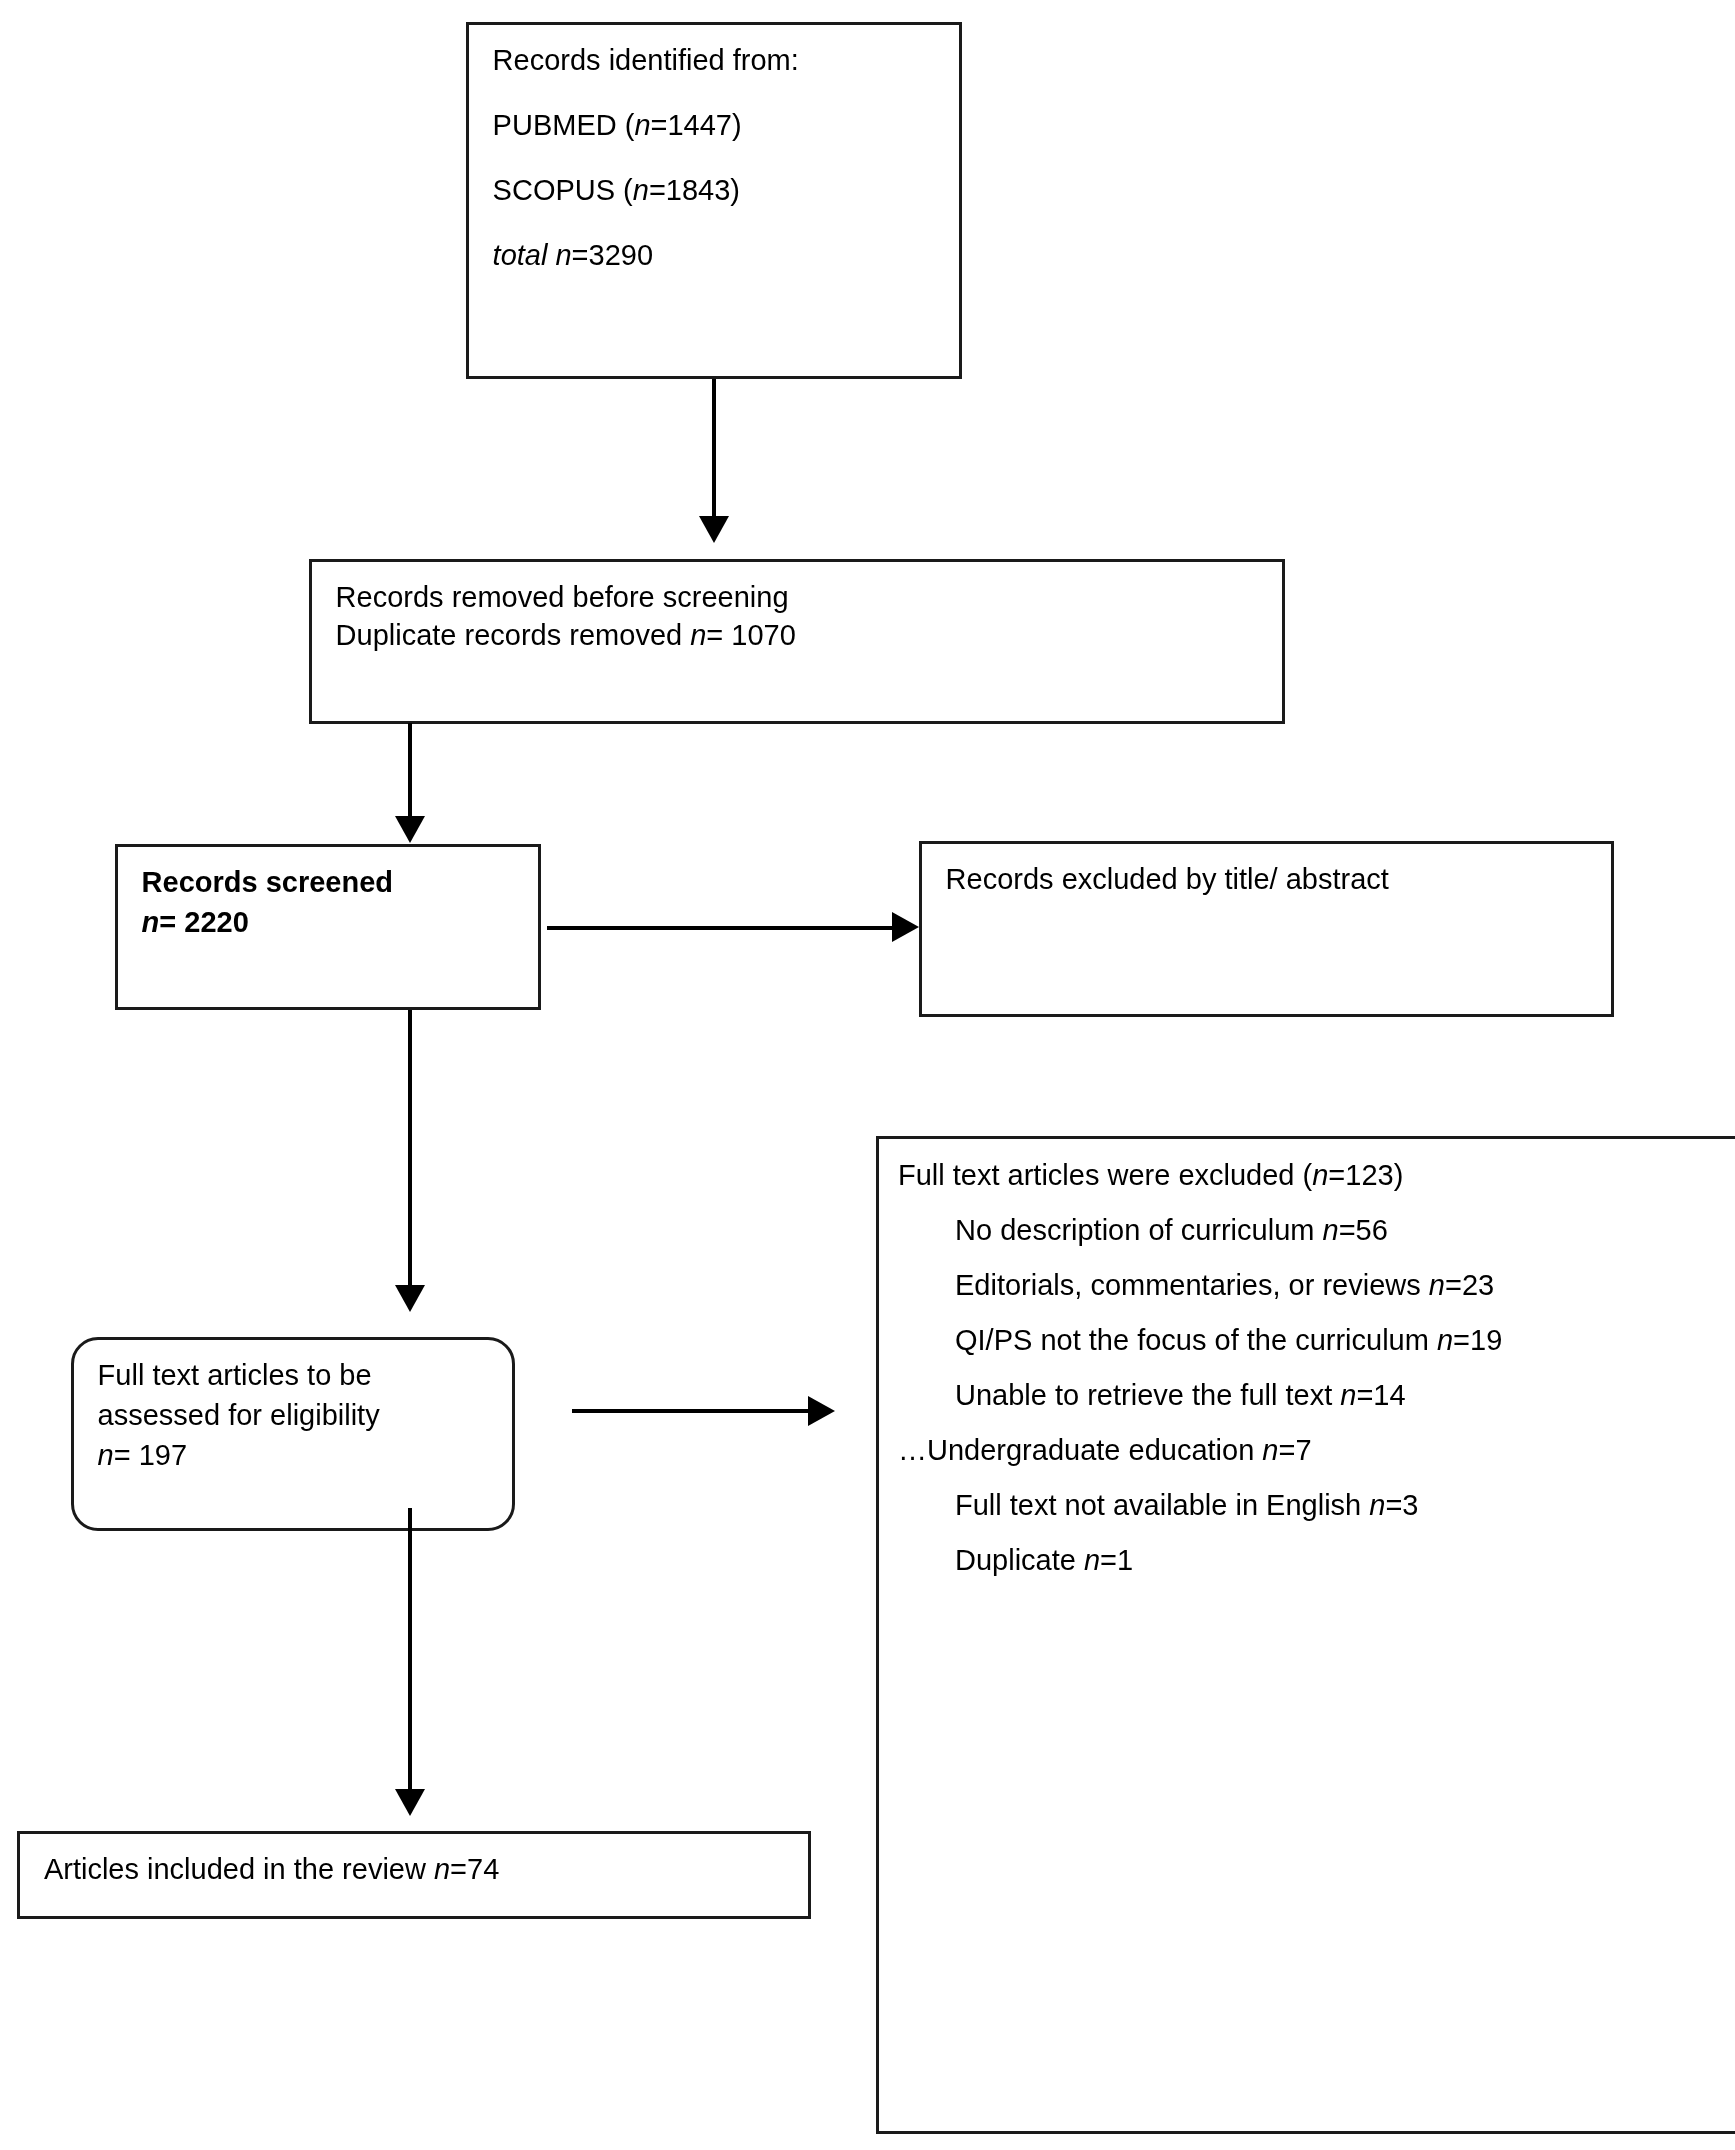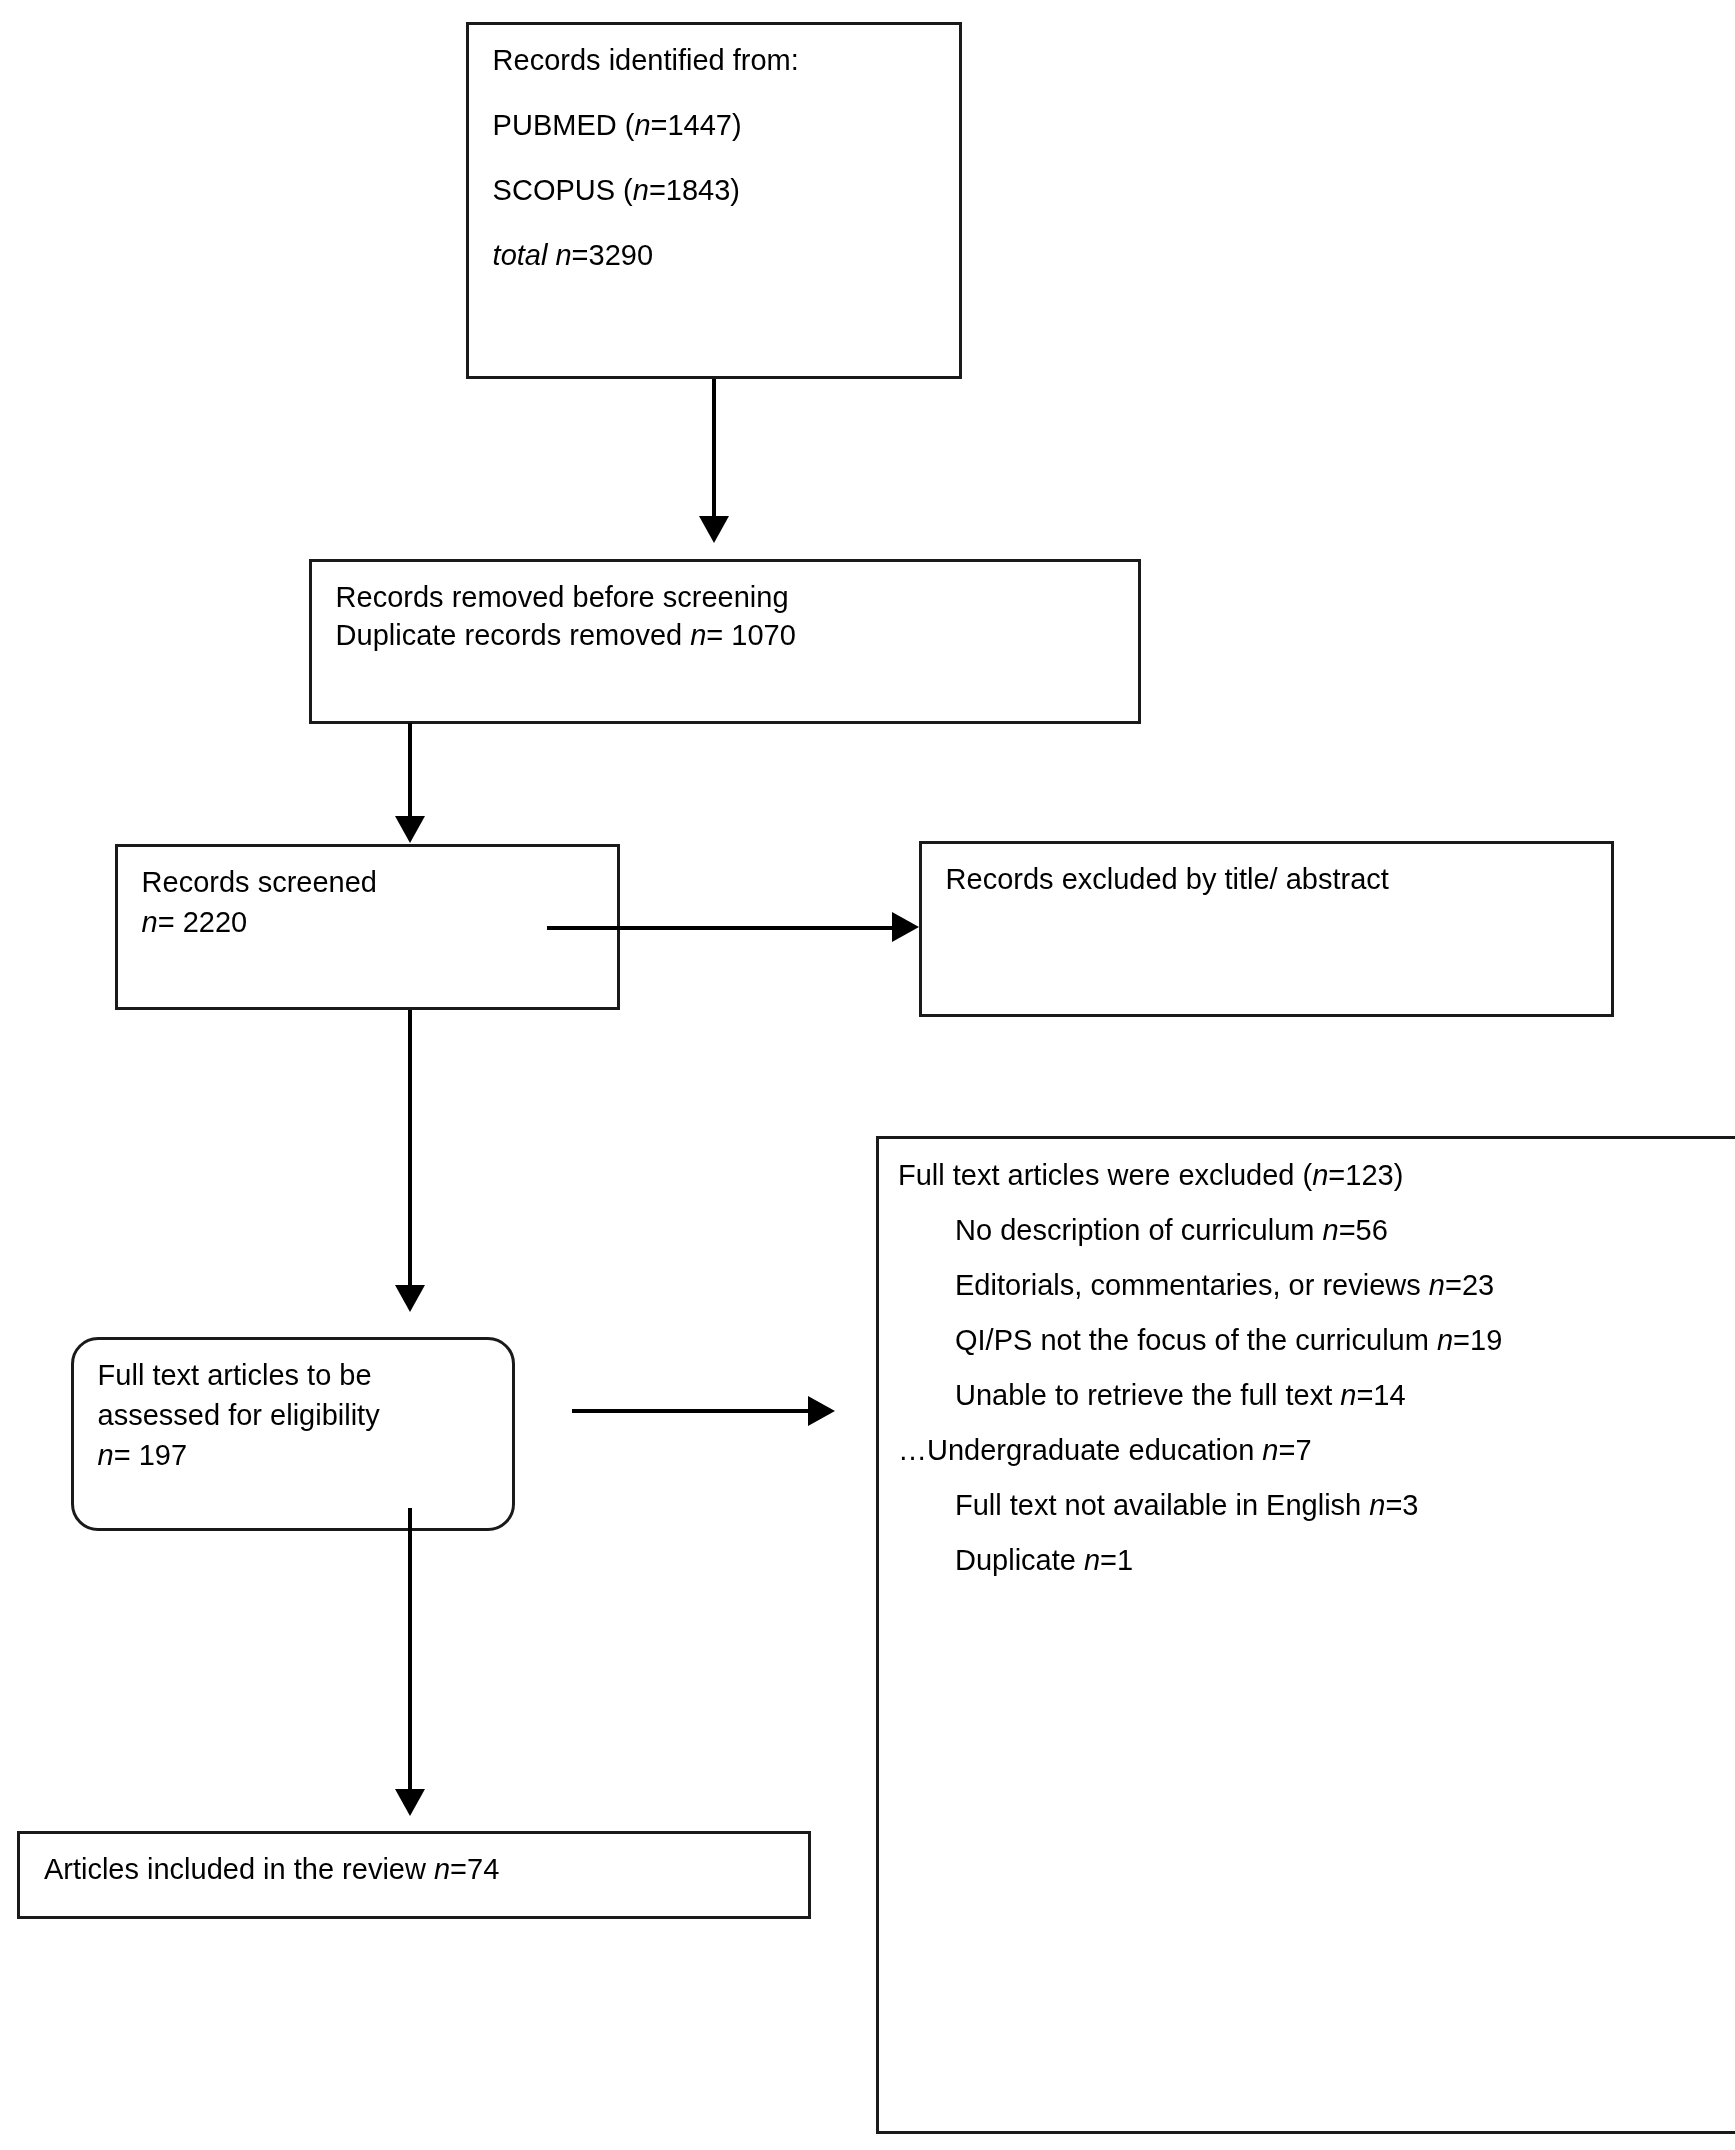--- a/index.html
+++ b/index.html
@@ -35,25 +35,25 @@
     white-space: nowrap;
     color: #000000;
   }
   .ital { font-style: italic; }
 
   
   #box-identified { left: 466px; top: 22px; width: 496px; height: 357px; }
   #box-identified .line { margin-bottom: 36px; }
 
   
-  #box-removed { left: 309px; top: 559px; width: 832px; height: 165px; }
+  #box-removed { left: 309px; top: 559px; width: 976px; height: 165px; }
   #box-removed .line { margin-bottom: 9.4px; }
 
   
-  #box-screened { left: 115px; top: 844px; width: 505px; height: 166px; }
+  #box-screened { left: 115px; top: 844px; width: 426px; height: 166px; font-weight: bold; }
   #box-screened .line { margin-bottom: 11px; }
 
   
   #box-excluded-title { left: 919px; top: 841px; width: 695px; height: 176px; }
   #box-excluded-title .line { margin-bottom: 36px; }
 
   
   #box-eligibility { left: 71px; top: 1337px; width: 444px; height: 194px; border-radius: 27px; }
   #box-eligibility .line { margin-bottom: 11px; }
 

